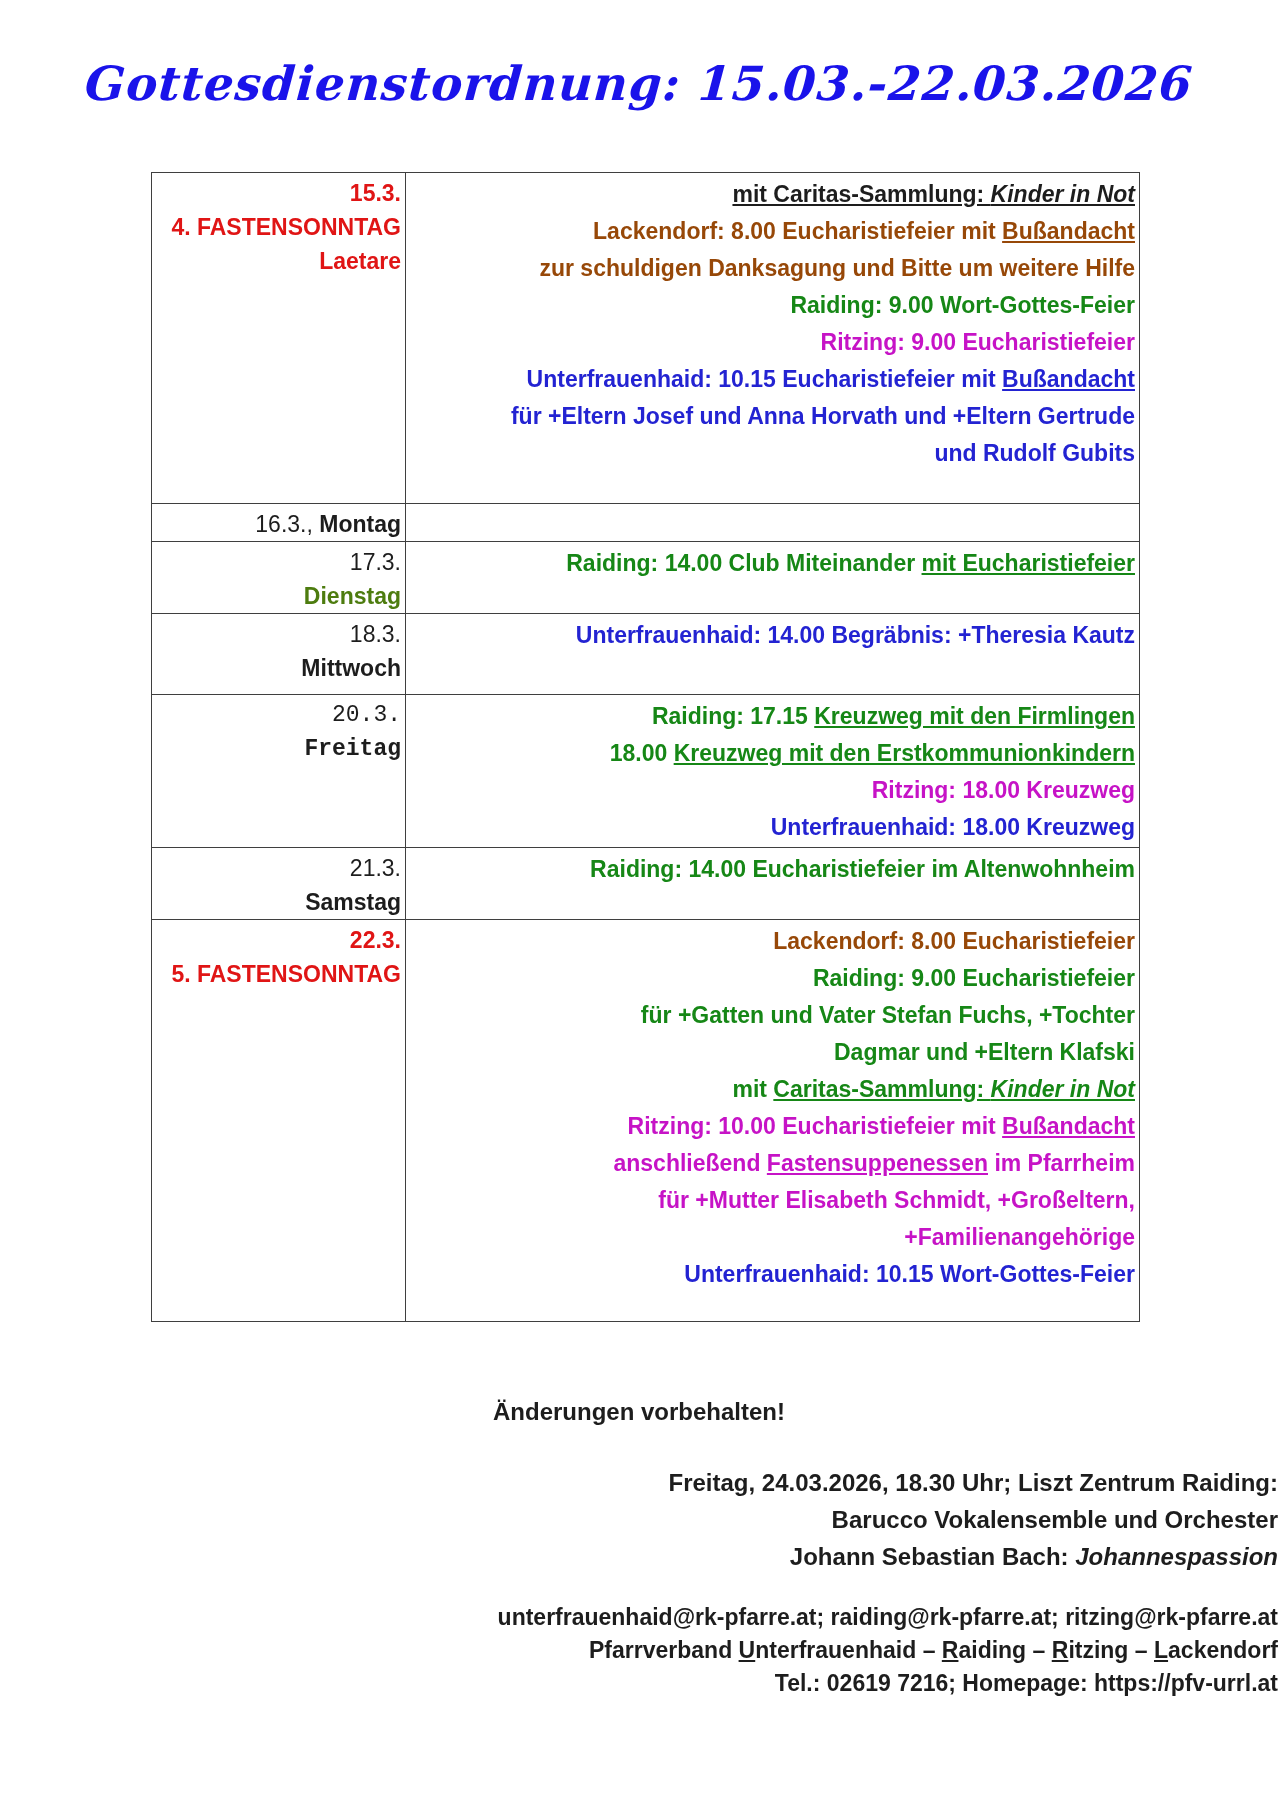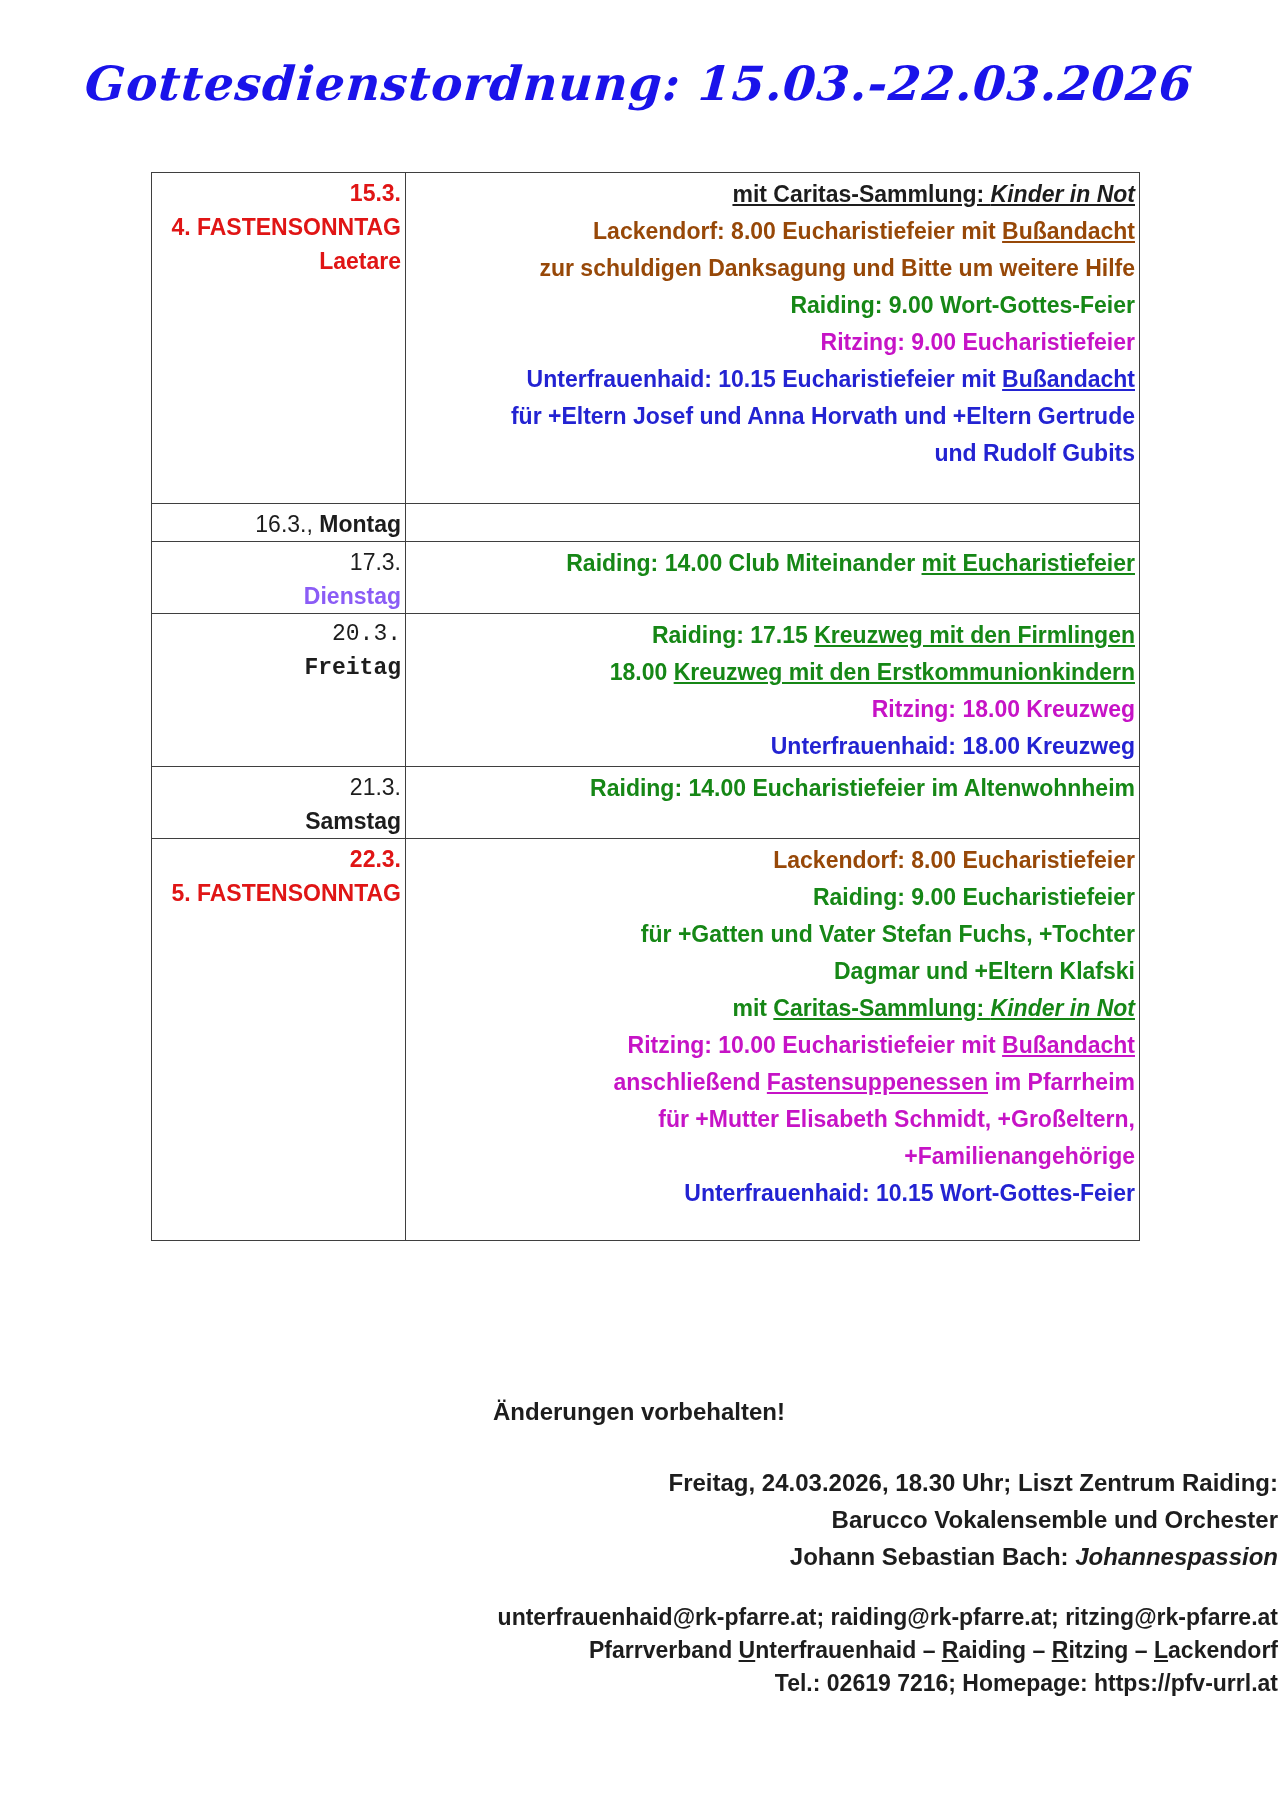--- a/index.html
+++ b/index.html
@@ -58,24 +58,33 @@
       </tr>
       <tr style="height: 35px;">
         <td class="c-date" style="border-color: rgb(63, 63, 63);">
           <div class="ln" style="color: rgb(29, 29, 29);"><span class="rg">16.3., </span><span>Montag</span></div>
         </td>
         <td class="c-ev" style="border-color: rgb(63, 63, 63);"></td>
       </tr>
       <tr style="height: 69px;">
         <td class="c-date" style="border-color: rgb(63, 63, 63);">
           <div class="ln" style="color: rgb(29, 29, 29);"><span class="rg">17.3.</span></div>
-          <div class="ln" style="color: #8b5cf6;"><span>Dienstag</span></div>
+          <div class="ln" style="color: #4d7c0f;"><span>Dienstag</span></div>
         </td>
         <td class="c-ev" style="border-color: rgb(63, 63, 63);">
           <div class="ln" style="color: rgb(22, 135, 22);"><span>Raiding: 14.00 Club Miteinander </span><span class="u">mit Eucharistiefeier</span></div>
+        </td>
+      </tr>
+      <tr style="height: 81px;">
+        <td class="c-date" style="border-color: rgb(63, 63, 63);">
+          <div class="ln" style="color: rgb(29, 29, 29);"><span class="rg">18.3.</span></div>
+          <div class="ln" style="color: rgb(29, 29, 29);"><span>Mittwoch</span></div>
+        </td>
+        <td class="c-ev" style="border-color: rgb(63, 63, 63);">
+          <div class="ln" style="color: rgb(35, 35, 210);"><span>Unterfrauenhaid: 14.00 Begräbnis: +Theresia Kautz</span></div>
         </td>
       </tr>
       <tr style="height: 153px;">
         <td class="c-date" style="border-color: rgb(63, 63, 63); font-family: Liberation Mono, monospace;">
           <div class="ln" style="color: rgb(29, 29, 29);"><span class="rg">20.3.</span></div>
           <div class="ln" style="color: rgb(29, 29, 29);"><span>Freitag</span></div>
         </td>
         <td class="c-ev" style="border-color: rgb(63, 63, 63);">
           <div class="ln" style="color: rgb(22, 135, 22);"><span>Raiding: 17.15 </span><span class="u">Kreuzweg mit den Firmlingen</span></div>
           <div class="ln" style="color: rgb(22, 135, 22); margin-left: 95px;"><span>18.00 </span><span class="u">Kreuzweg mit den Erstkommunionkindern</span></div>

